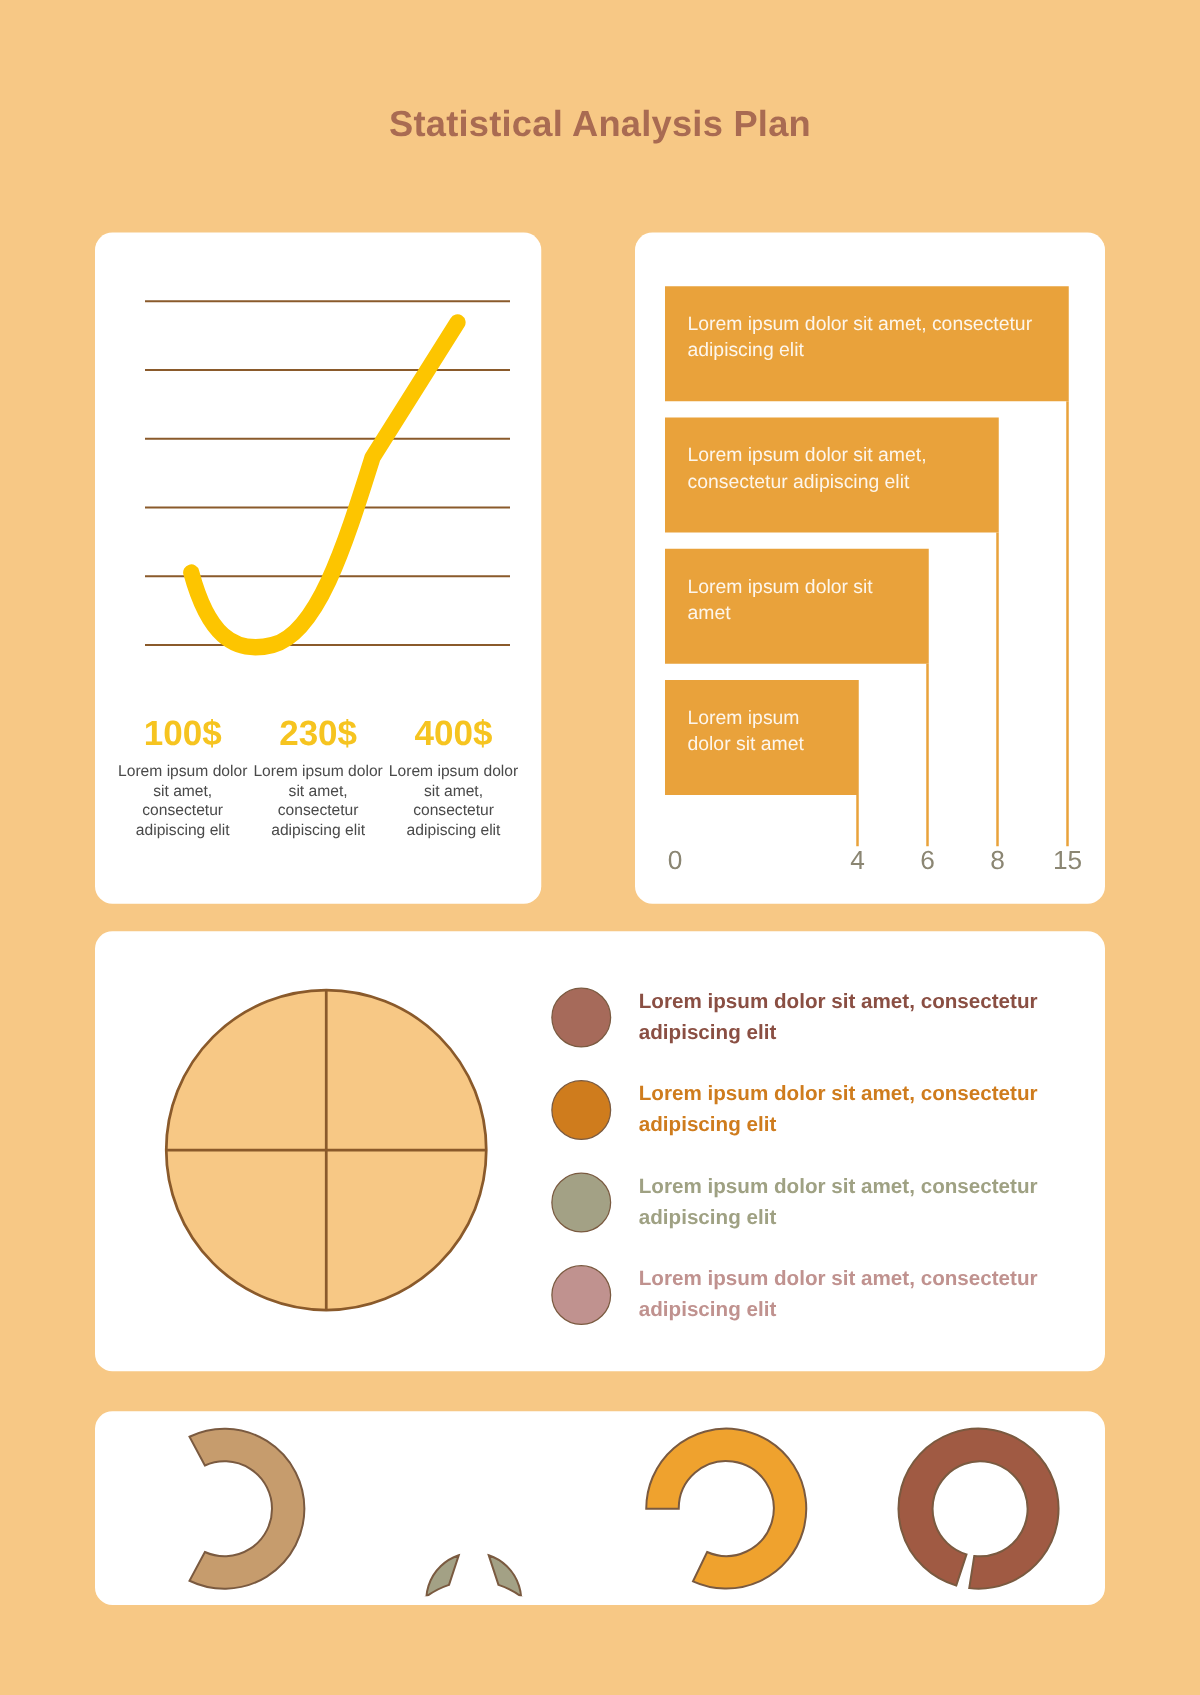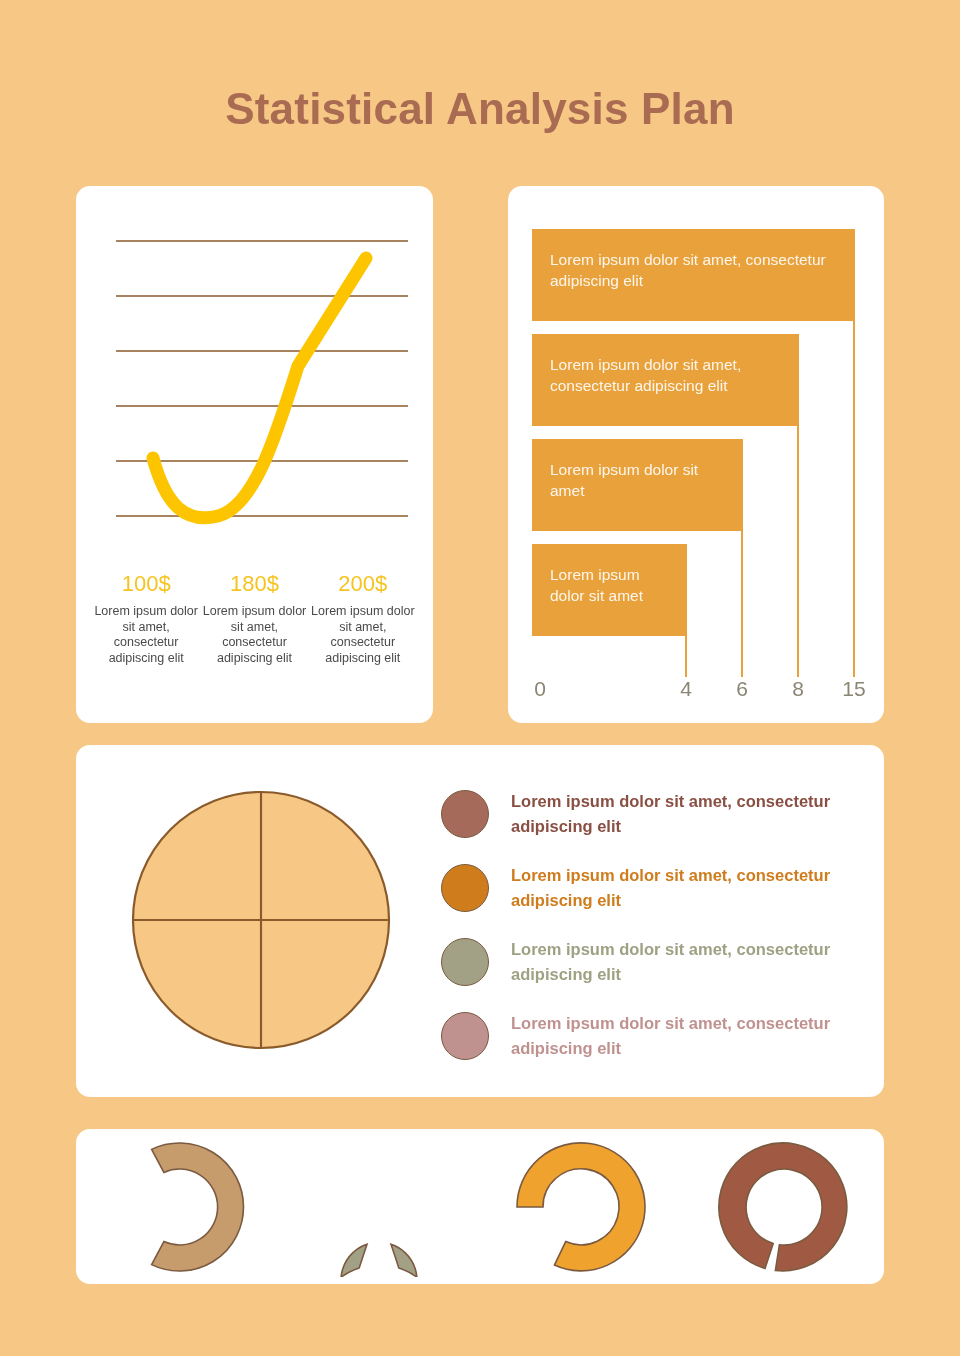--- a/index.html
+++ b/index.html
@@ -15,21 +15,21 @@
     position: relative;
   }
 
   
   .page-title {
     position: absolute;
     left: 0;
     top: 84px;
     width: 960px;
     text-align: center;
-    font-size: 44px;
+    font-size: 29px;
     font-weight: bold;
     color: #a96b52;
     letter-spacing: 0.2px;
   }
 
   
   .card {
     position: absolute;
     background: #ffffff;
     border-radius: 14px;
@@ -51,22 +51,22 @@
     top: 385px;
     width: 325px;
     display: flex;
   }
   .price-col {
     flex: 1 1 0;
     text-align: center;
     padding: 0 2px;
   }
   .price-value {
-    font-size: 22px;
-    font-weight: normal;
+    font-size: 28px;
+    font-weight: bold;
     color: #f6c420;
     letter-spacing: 0px;
   }
   .price-desc {
     margin-top: 7px;
     font-size: 12.5px;
     line-height: 15.5px;
     color: #4a4a4a;
   }
 
@@ -165,25 +165,25 @@
     </g>
     <path d="M 77 272 C 90 320, 110 338, 142 330 C 178 321, 200 250, 222 180 L 290 72" fill="none" stroke="#fdc500" stroke-width="13" stroke-linecap="round" stroke-linejoin="round"></path>
   </svg>
 
   <div class="price-row">
     <div class="price-col">
       <div class="price-value">100$</div>
       <div class="price-desc">Lorem ipsum dolor sit amet, consectetur adipiscing elit</div>
     </div>
     <div class="price-col">
-      <div class="price-value">180$</div>
+      <div class="price-value">230$</div>
       <div class="price-desc">Lorem ipsum dolor sit amet, consectetur adipiscing elit</div>
     </div>
     <div class="price-col">
-      <div class="price-value">200$</div>
+      <div class="price-value">400$</div>
       <div class="price-desc">Lorem ipsum dolor sit amet, consectetur adipiscing elit</div>
     </div>
   </div>
 </div>
 
 <div class="card" id="card-bar">
   <div class="bar-wrap">
 
     <div class="bar-row" style="top:0px;">
       <div class="bar" style="width:323px;height:92px;">

